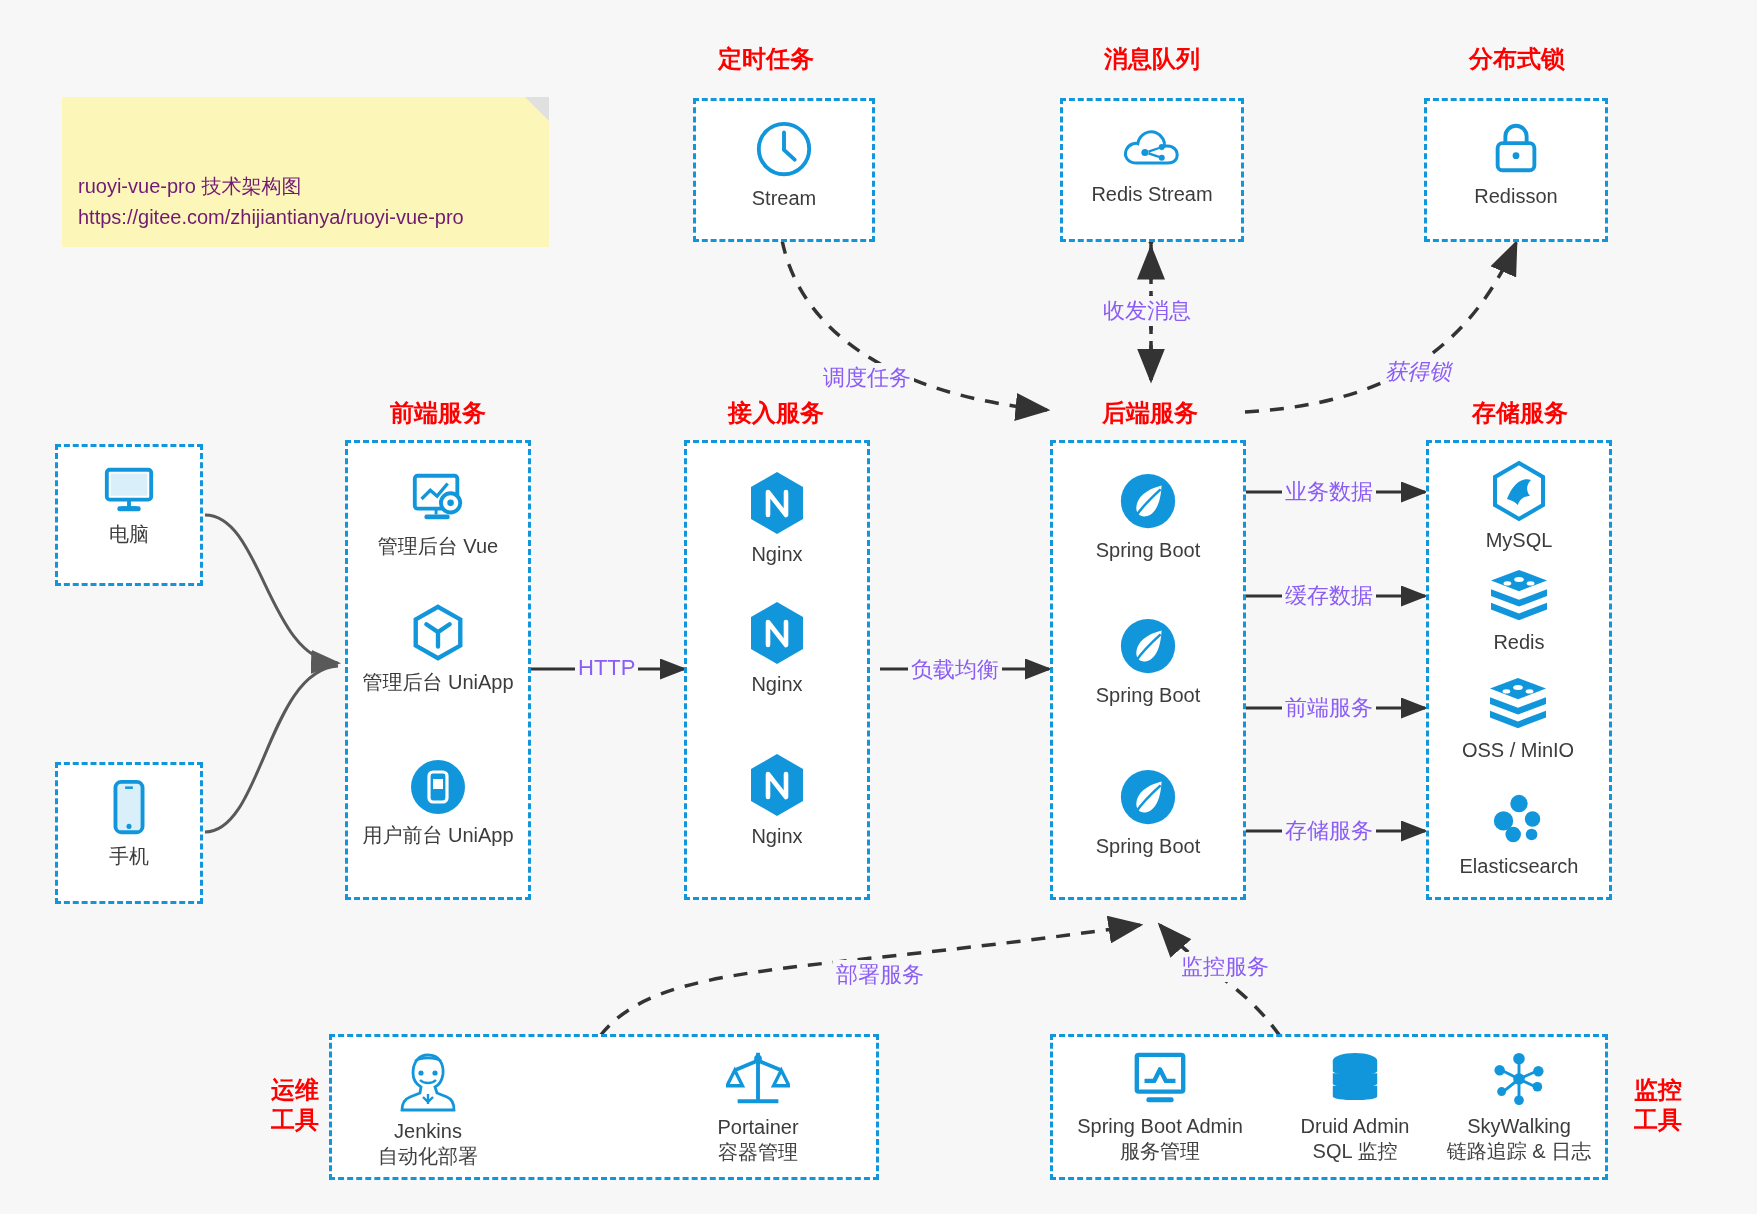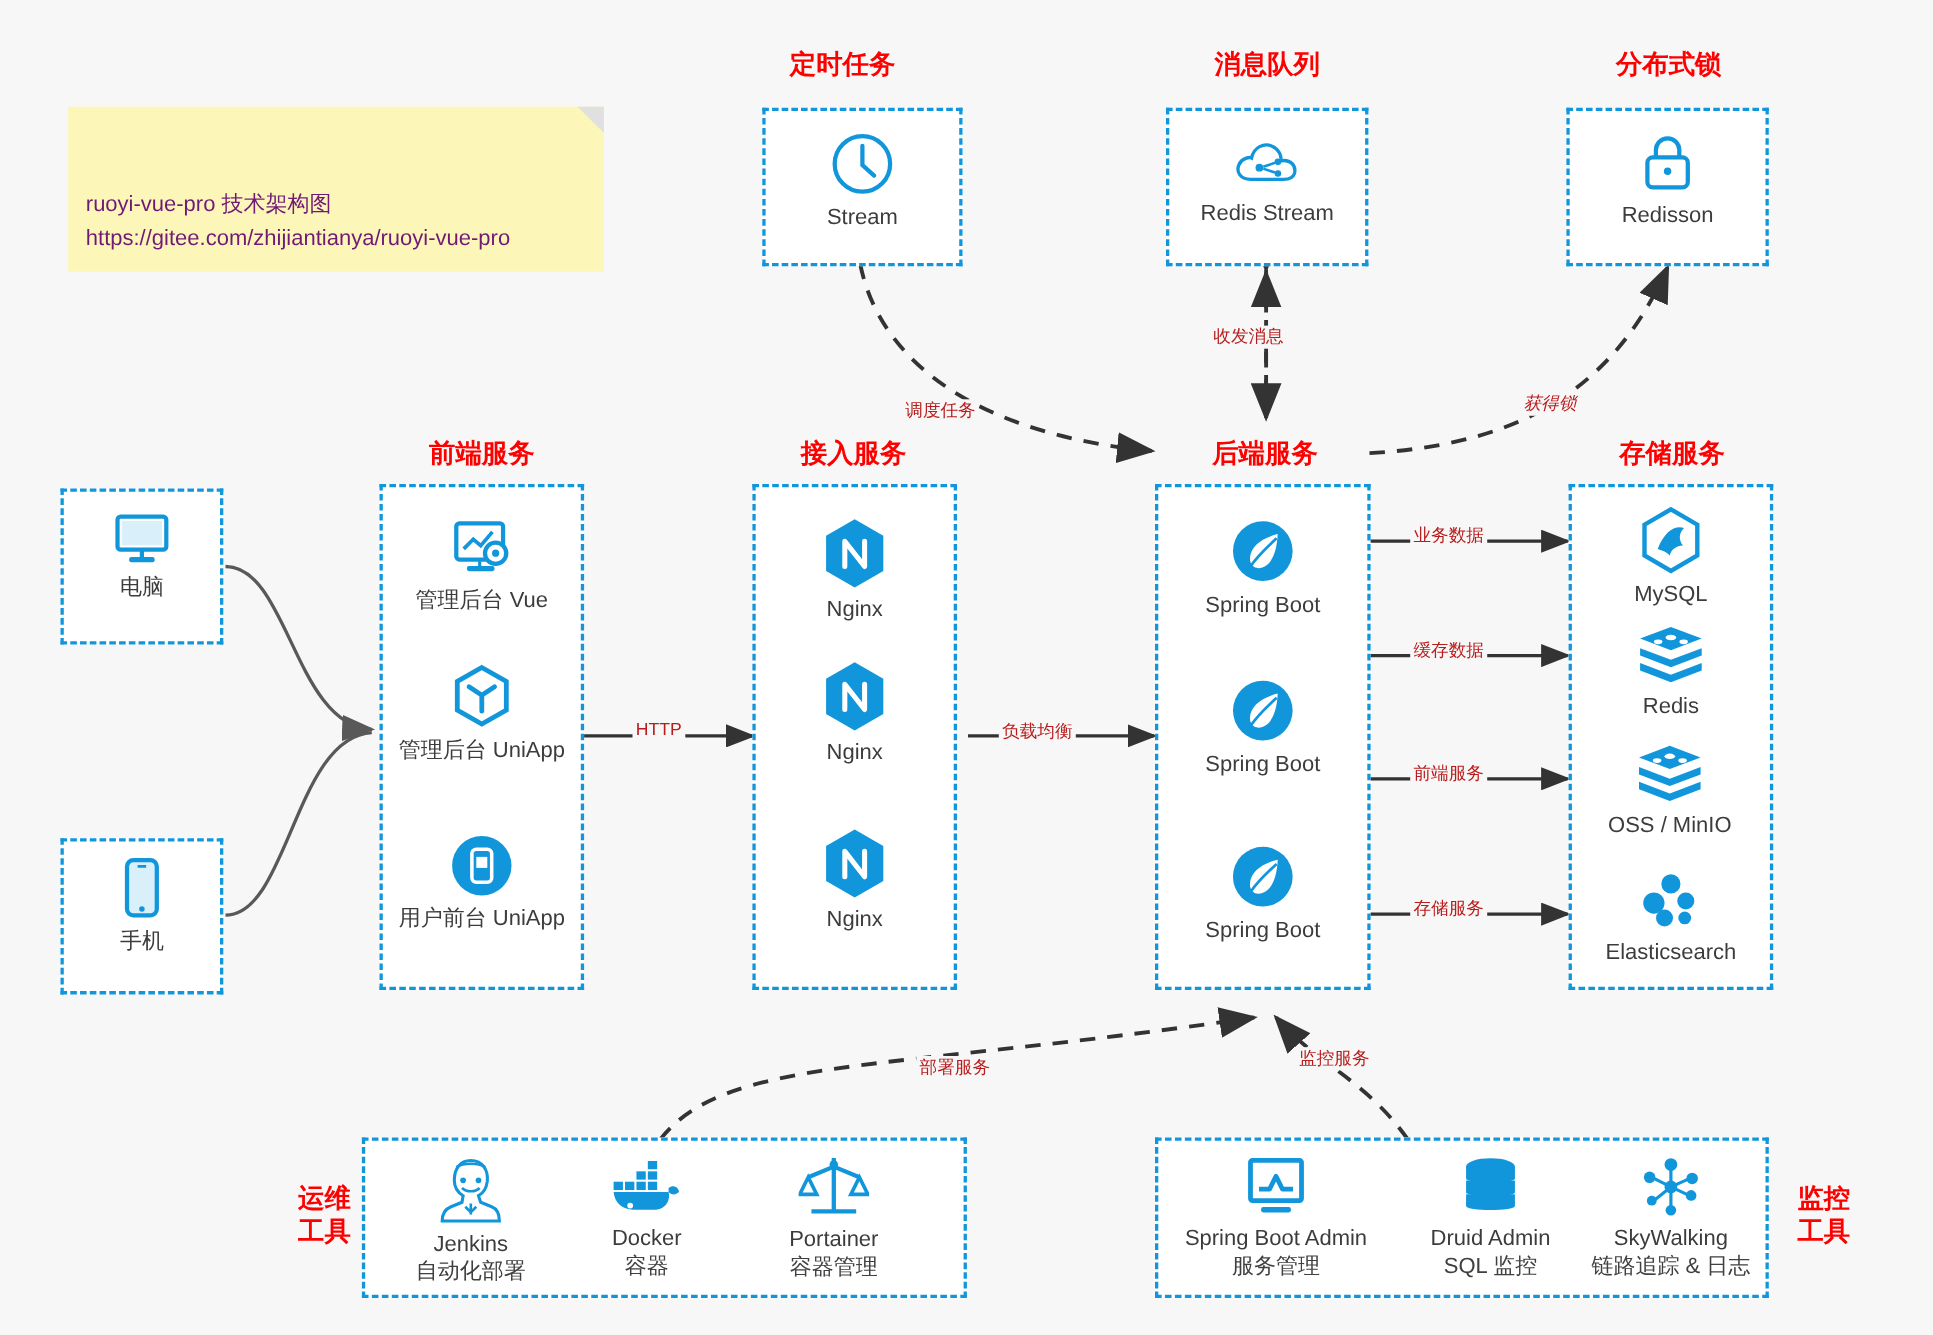--- a/index.html
+++ b/index.html
@@ -66,22 +66,22 @@
     line-height:1.25;
     white-space:pre-line;
   }
   .cell .sub{
     font-size:20px;color:#404040;text-align:center;line-height:1.25;
   }
 
   
   .elabel{
     position:absolute;
-    font-size:16px;
-    color:#b91c1c;
+    font-size:22px;
+    color:#8b5cf6;
     background:#f7f7f7;
     padding:0 3px;
     white-space:nowrap;
   }
 </style>
 </head>
 <body>
 
 <svg class="layer" id="edges" viewBox="0 0 1757 1214" xmlns="http://www.w3.org/2000/svg">
   <defs>
@@ -366,40 +366,20 @@
         <circle cx="38" cy="26" r="2.6" fill="#1296db"></circle>
         <path d="M23 33 C27 37 35 37 39 33" fill="none" stroke="#1296db" stroke-width="2.4"></path>
         <path d="M18 14 C24 10 38 10 44 14" fill="none" stroke="#1296db" stroke-width="2.4"></path>
         <path d="M31 47 L31 57 M26 50 L31 55 L36 50" fill="none" stroke="#1296db" stroke-width="2.4"></path>
       </svg>
     </span>
     <span class="lab">Jenkins</span>
     <span class="sub">自动化部署</span>
   </div>
 
-  <div class="cell" style="left:508px;top:1050px;width:160px;">
-    <span class="ico">
-      <svg width="66" height="58" viewBox="0 0 70 58">
-        <g fill="#1296db">
-          <rect x="14" y="24" width="9" height="8"></rect>
-            <rect x="25" y="24" width="9" height="8"></rect>
-          <rect x="36" y="24" width="9" height="8"></rect>
-            <rect x="25" y="14" width="9" height="8"></rect>
-          <rect x="36" y="14" width="9" height="8"></rect>
-            <rect x="36" y="4" width="9" height="8"></rect>
-          <rect x="3" y="24" width="9" height="8"></rect>
-        </g>
-        <path d="M3 34 L56 34 C58 41 54 50 44 51 L22 51 C11 51 4 44 3 34 Z" fill="#1296db"></path>
-        <path d="M56 30 C61 26 66 30 66 34 C62 38 58 36 56 34 Z" fill="#1296db"></path>
-        <circle cx="19" cy="47" r="2.8" fill="#fff"></circle>
-      </svg>
-    </span>
-    <span class="lab">Docker</span>
-    <span class="sub">容器</span>
-  </div>
 
   <div class="cell" style="left:678px;top:1047px;width:160px;">
     <span class="ico">
       <svg width="64" height="62" viewBox="0 0 66 64">
         <path d="M33 6 L33 56 M12 56 L54 56 M33 14 L9 24 M33 14 L57 24" fill="none" stroke="#1296db" stroke-width="4"></path>
         <path d="M9 24 L1 40 L17 40 Z" fill="none" stroke="#1296db" stroke-width="3.4"></path>
         <path d="M57 24 L49 40 L65 40 Z" fill="none" stroke="#1296db" stroke-width="3.4"></path>
         <circle cx="33" cy="12" r="4" fill="#1296db"></circle>
       </svg>
     </span>

